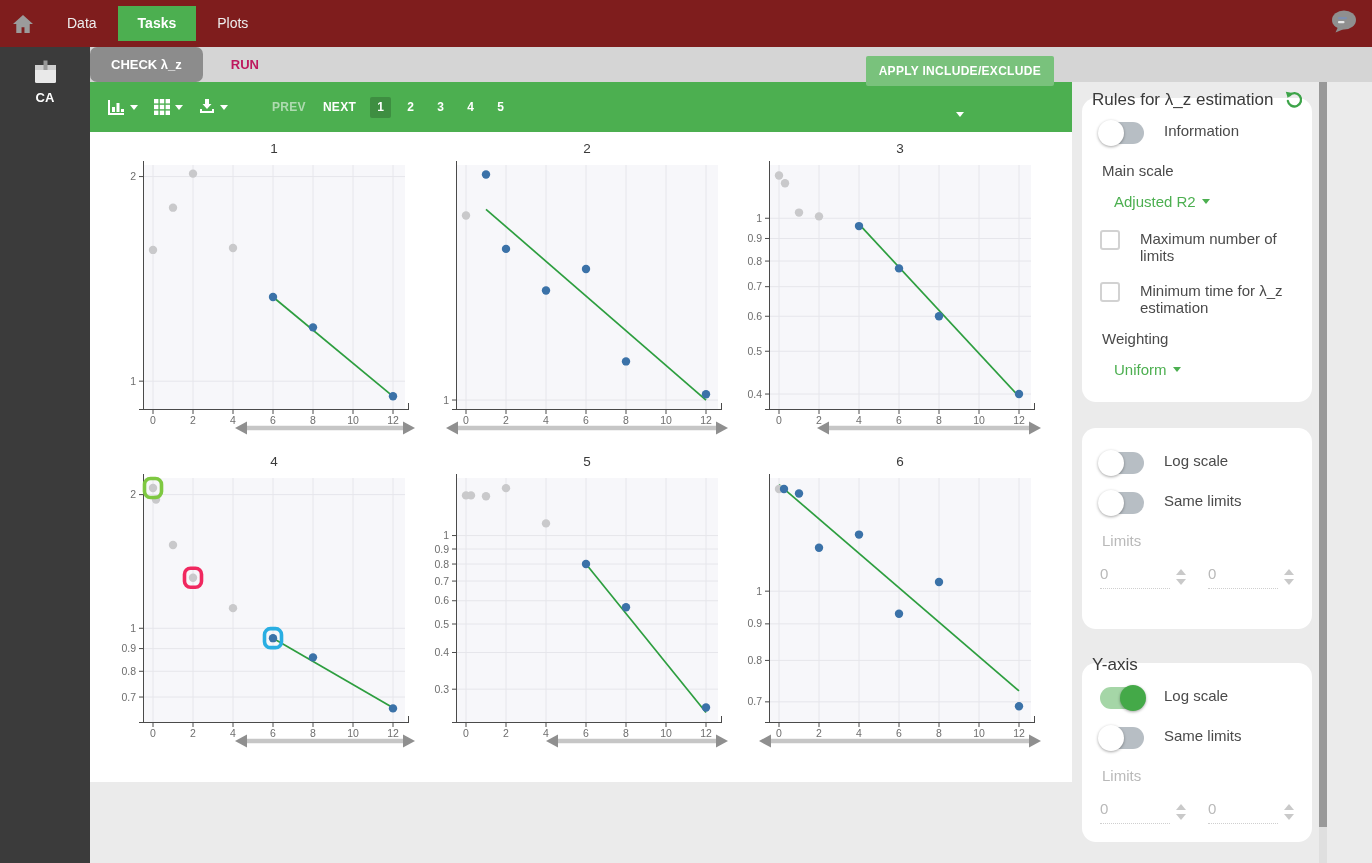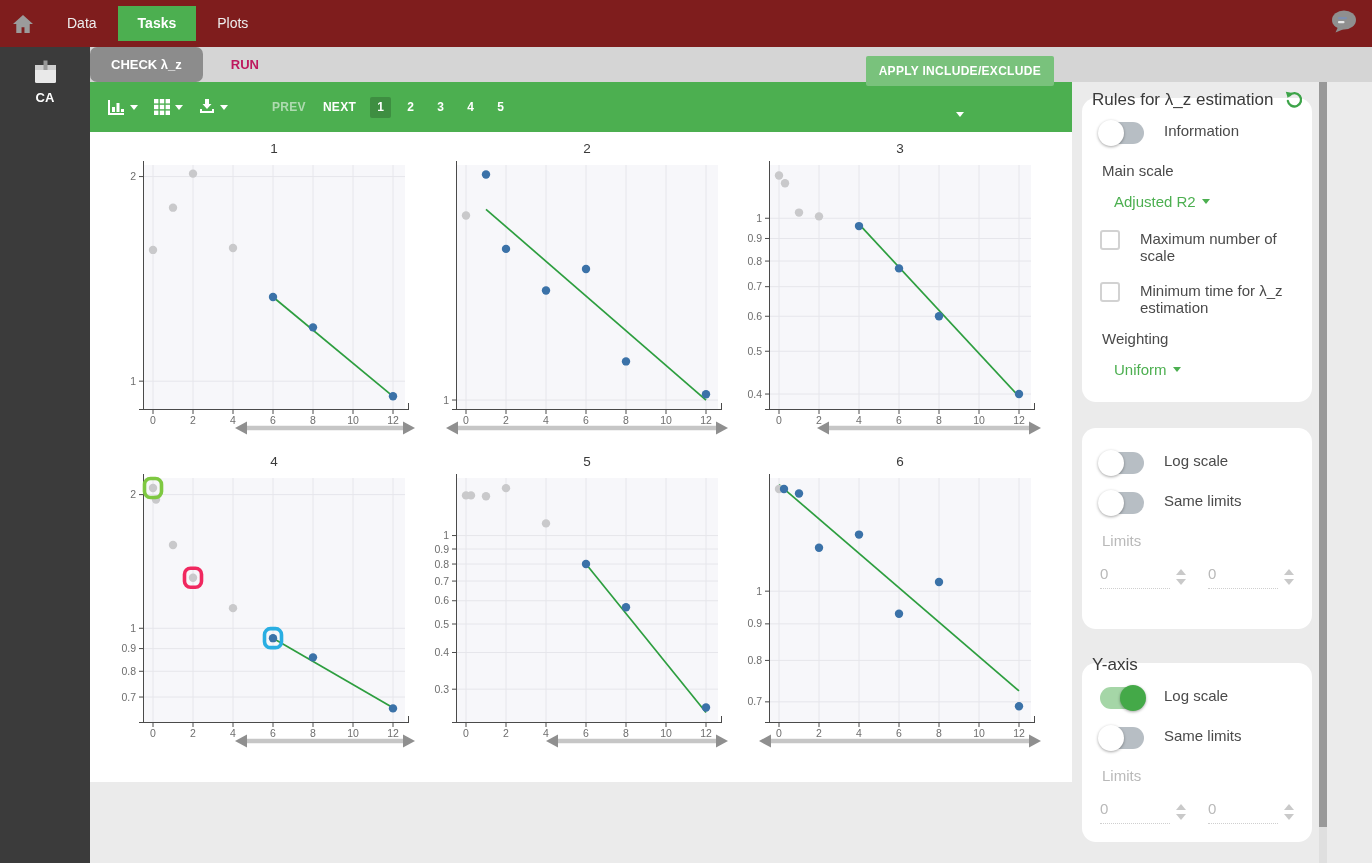--- a/index.html
+++ b/index.html
@@ -542,21 +542,21 @@
               </span>
             <span class="txt">Information</span>
           </div>
           <div class="field-label">Main scale</div>
           <div class="dd">
             <span>Adjusted R2</span>
               <span class="caret"></span>
           </div>
           <div class="row" style="margin-top:14px;">
             <span class="checkbox"></span>
-            <span class="txt">Maximum number of scale</span>
+            <span class="txt">Maximum number of limits</span>
           </div>
           <div class="row" style="margin-bottom:14px;">
             <span class="checkbox"></span>
             <span class="txt">Minimum time for λ_z estimation</span>
           </div>
           <div class="field-label">Weighting</div>
           <div class="dd" style="margin-bottom:6px;">
             <span>Uniform</span>
               <span class="caret"></span>
           </div>

